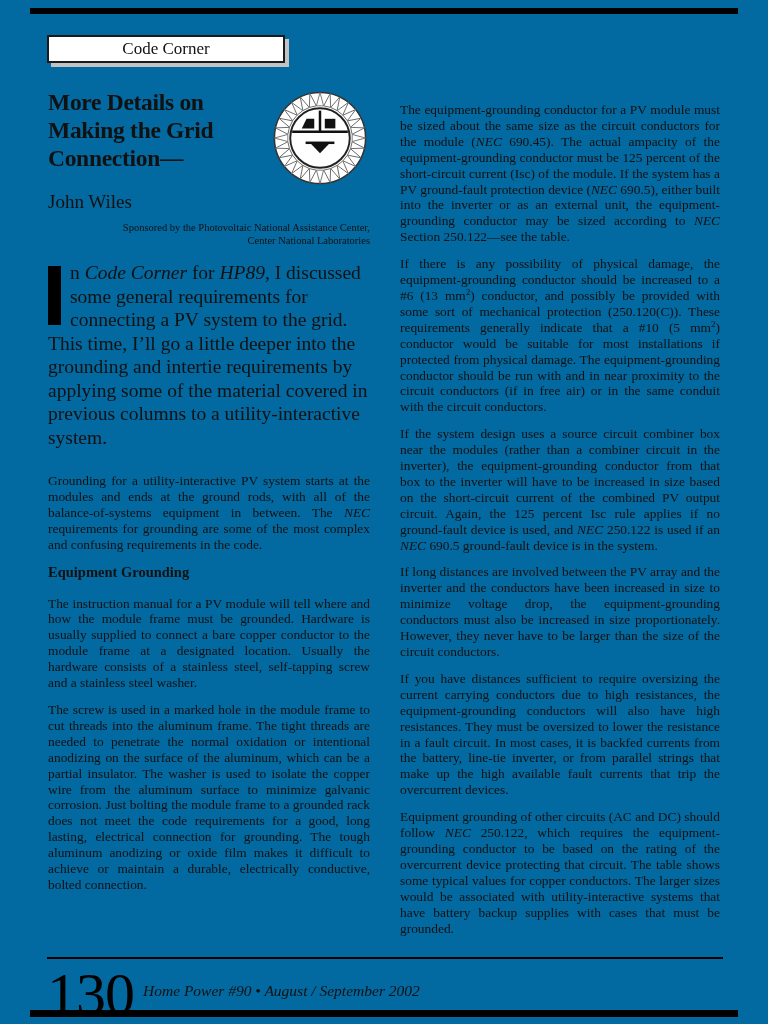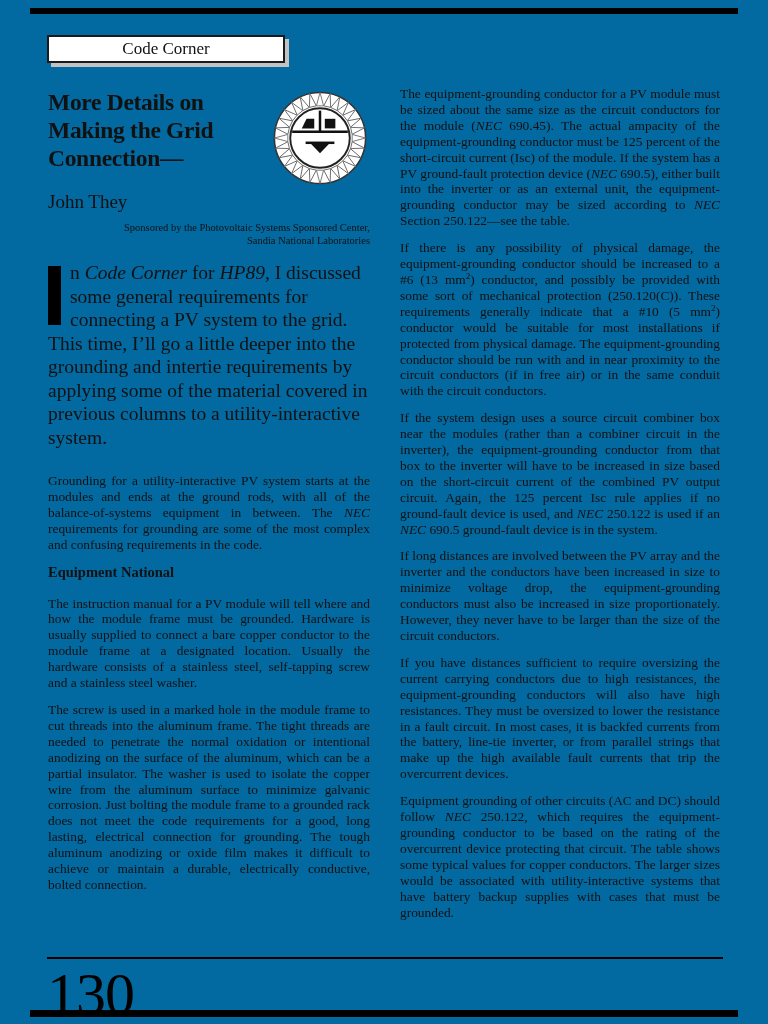--- a/index.html
+++ b/index.html
@@ -41,21 +41,21 @@
   .dropcap {
     float:left; width:13px; height:59px; background:#000; color:transparent;
     overflow:hidden; margin:5px 9px 0 0;
   }
 
   p.body {
     margin:11px 0 0 0; font-size:13.4px; line-height:15.9px;
     text-align:justify; text-justify:inter-word;
   }
   .col-left p.body.first { margin-top:24px; }
-  .col-right p.body.first { margin-top:0; }
+  .col-right p.body.first { margin-top:16px; }
   h3.subhead { margin:11px 0 0 0; font-size:14.5px; line-height:16px; font-weight:bold; }
   h3.subhead + p.body { margin-top:16px; }
 
   .footer-rule { position:absolute; left:47px; top:957px; width:676px; height:2px; background:#000; }
   .page-number { position:absolute; left:47px; top:960px; font-size:60px; letter-spacing:-1px; color:#000; }
   .issue-line  { position:absolute; left:143px; top:982px; font-size:15.5px; font-style:italic; color:#111; }
 
   i { font-style:italic; }
   sup { font-size:9px; vertical-align:super; line-height:0; }
 </style>
@@ -111,44 +111,45 @@
         <line x1="50" y1="21.5" x2="50" y2="43.5" stroke="#111" stroke-width="2.6"></line>
         <polygon points="31,40 44,40 44,30 36,30" fill="#111"></polygon>
         <rect x="55" y="30" width="11" height="10" fill="#111"></rect>
         <line x1="21" y1="43.5" x2="79" y2="43.5" stroke="#111" stroke-width="2.6"></line>
         <line x1="35" y1="55" x2="65" y2="55" stroke="#111" stroke-width="2.6"></line>
         <polygon points="39.5,55 60.5,55 50,66" fill="#111"></polygon>
       </svg>
     </div>
 
 
-    <div class="byline">John They</div>
+    <div class="byline">John Wiles</div>
 
     <div class="sponsor">
-      <div>Sponsored by the Photovoltaic Systems Sponsored Center,</div>
-      <div>Sandia National Laboratories</div>
+      <div>Sponsored by the Photovoltaic National Assistance Center,</div>
+      <div>Center National Laboratories</div>
     </div>
 
     <p class="intro"><span class="dropcap">I</span><span>n <i>Code Corner</i> for <i>HP89,</i> I discussed some general requirements for connecting a PV system to the grid. This time, I’ll go a little deeper into the grounding and intertie requirements by applying some of the material covered in previous columns to a utility-interactive system.</span></p>
 
     <p class="body first">Grounding for a utility-interactive PV system starts at the modules and ends at the ground rods, with all of the balance-of-systems equipment in between. The <i>NEC</i> requirements for grounding are some of the most complex and confusing requirements in the code.</p>
 
-    <h3 class="subhead">Equipment National</h3>
+    <h3 class="subhead">Equipment Grounding</h3>
 
     <p class="body">The instruction manual for a PV module will tell where and how the module frame must be grounded. Hardware is usually supplied to connect a bare copper conductor to the module frame at a designated location. Usually the hardware consists of a stainless steel, self-tapping screw and a stainless steel washer.</p>
     <p class="body">The screw is used in a marked hole in the module frame to cut threads into the aluminum frame. The tight threads are needed to penetrate the normal oxidation or intentional anodizing on the surface of the aluminum, which can be a partial insulator. The washer is used to isolate the copper wire from the aluminum surface to minimize galvanic corrosion. Just bolting the module frame to a grounded rack does not meet the code requirements for a good, long lasting, electrical connection for grounding. The tough aluminum anodizing or oxide film makes it difficult to achieve or maintain a durable, electrically conductive, bolted connection.</p>
   </div>
 
   <div class="col col-right">
     <p class="body first">The equipment-grounding conductor for a PV module must be sized about the same size as the circuit conductors for the module (<i>NEC</i> 690.45). The actual ampacity of the equipment-grounding conductor must be 125 percent of the short-circuit current (Isc) of the module. If the system has a PV ground-fault protection device (<i>NEC</i> 690.5), either built into the inverter or as an external unit, the equipment-grounding conductor may be sized according to <i>NEC</i> Section 250.122—see the table.</p>
     <p class="body">If there is any possibility of physical damage, the equipment-grounding conductor should be increased to a #6 (13 mm<sup>2</sup>) conductor, and possibly be provided with some sort of mechanical protection (250.120(C)). These requirements generally indicate that a #10 (5 mm<sup>2</sup>) conductor would be suitable for most installations if protected from physical damage. The equipment-grounding conductor should be run with and in near proximity to the circuit conductors (if in free air) or in the same conduit with the circuit conductors.</p>
     <p class="body">If the system design uses a source circuit combiner box near the modules (rather than a combiner circuit in the inverter), the equipment-grounding conductor from that box to the inverter will have to be increased in size based on the short-circuit current of the combined PV output circuit. Again, the 125 percent Isc rule applies if no ground-fault device is used, and <i>NEC</i> 250.122 is used if an <i>NEC</i> 690.5 ground-fault device is in the system.</p>
     <p class="body">If long distances are involved between the PV array and the inverter and the conductors have been increased in size to minimize voltage drop, the equipment-grounding conductors must also be increased in size proportionately. However, they never have to be larger than the size of the circuit conductors.</p>
     <p class="body">If you have distances sufficient to require oversizing the current carrying conductors due to high resistances, the equipment-grounding conductors will also have high resistances. They must be oversized to lower the resistance in a fault circuit. In most cases, it is backfed currents from the battery, line-tie inverter, or from parallel strings that make up the high available fault currents that trip the overcurrent devices.</p>
     <p class="body">Equipment grounding of other circuits (AC and DC) should follow <i>NEC</i> 250.122, which requires the equipment-grounding conductor to be based on the rating of the overcurrent device protecting that circuit. The table shows some typical values for copper conductors. The larger sizes would be associated with utility-interactive systems that have battery backup supplies with cases that must be grounded.</p>
   </div>
 
   <div class="footer-rule"></div>
   <div class="page-number">130</div>
+  <div class="issue-line">Home Power #90  •  August / September 2002</div>
 
   <div class="rule-bottom"></div>
 
 </div>
 
 </body></html>

